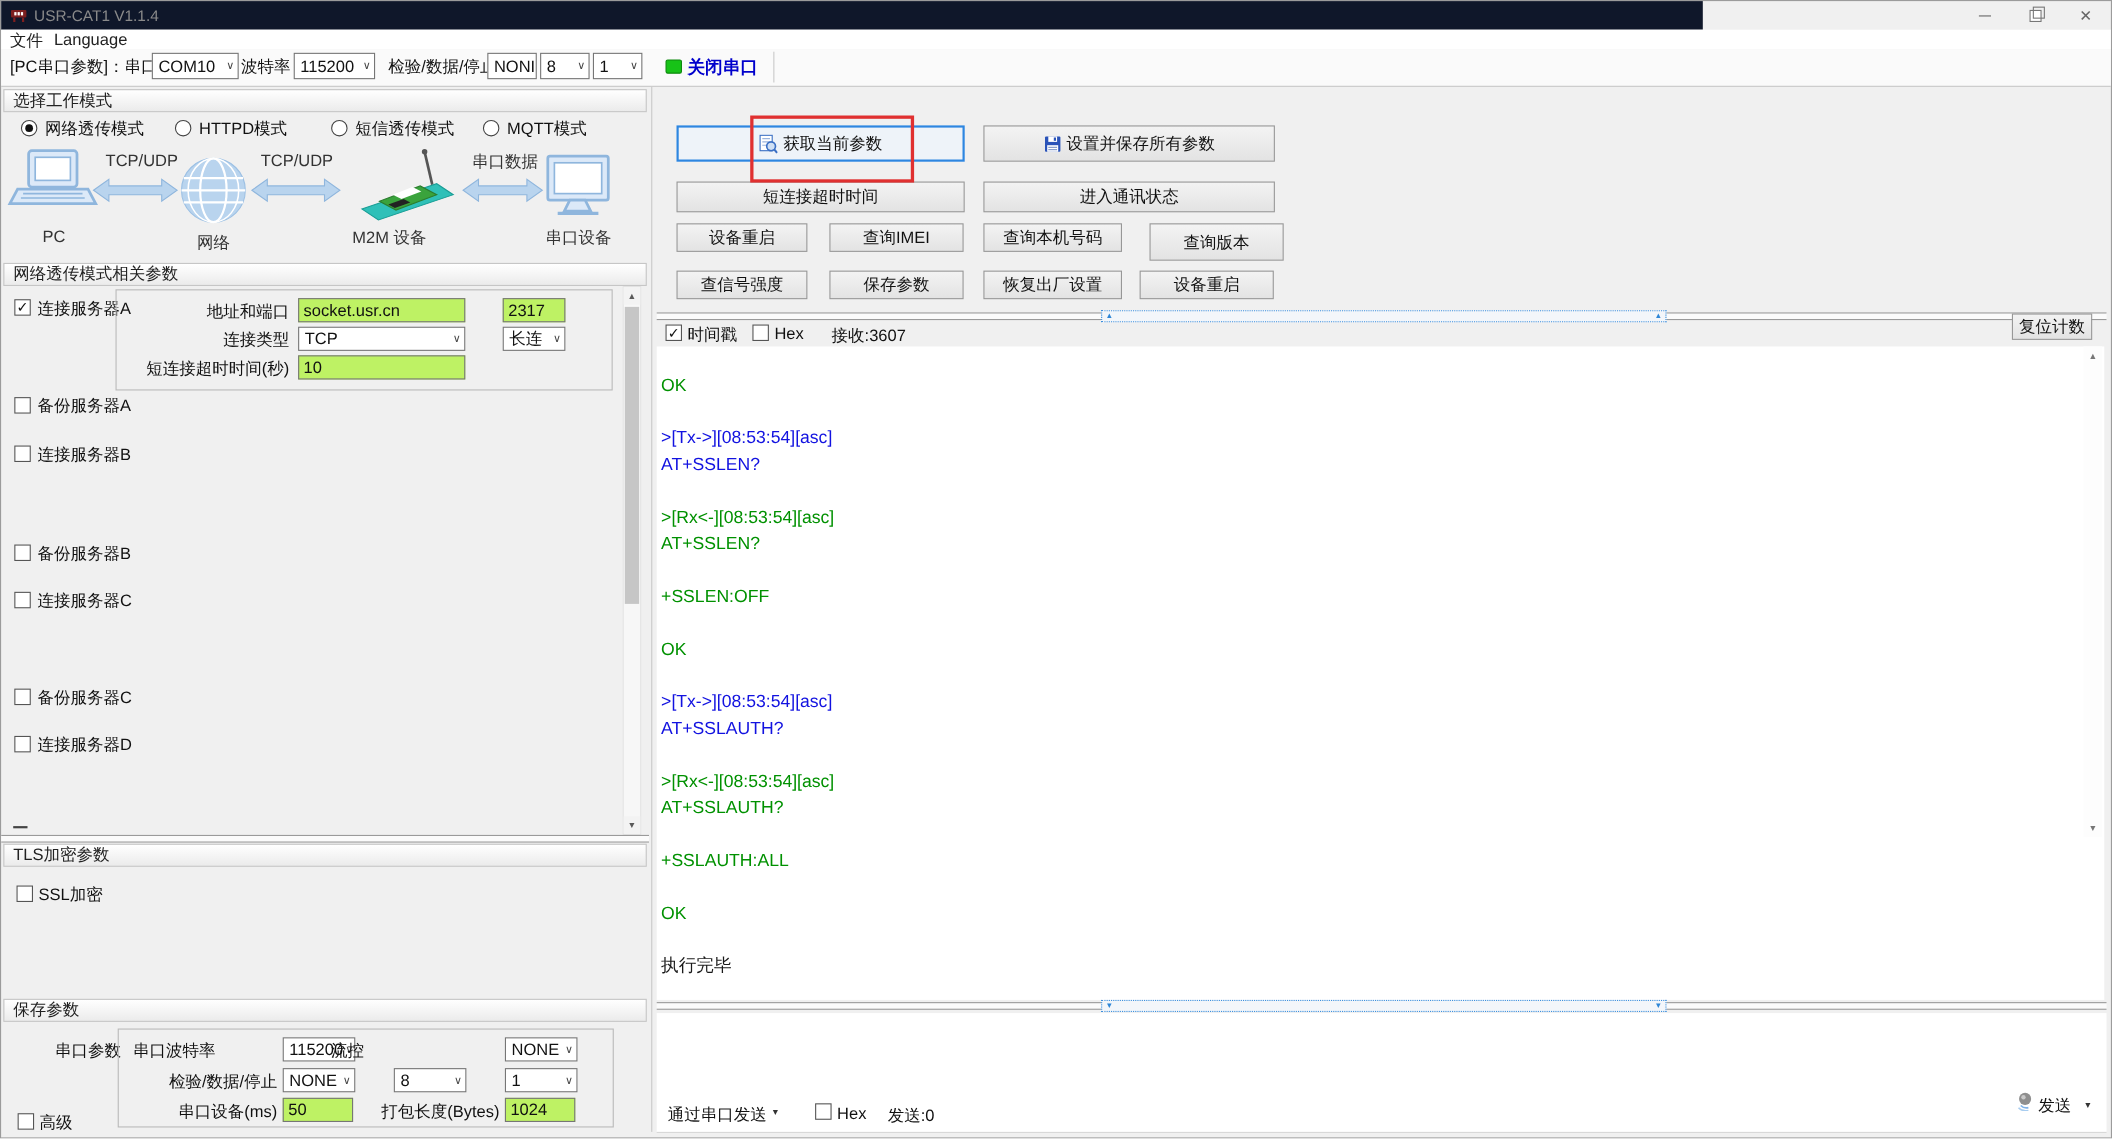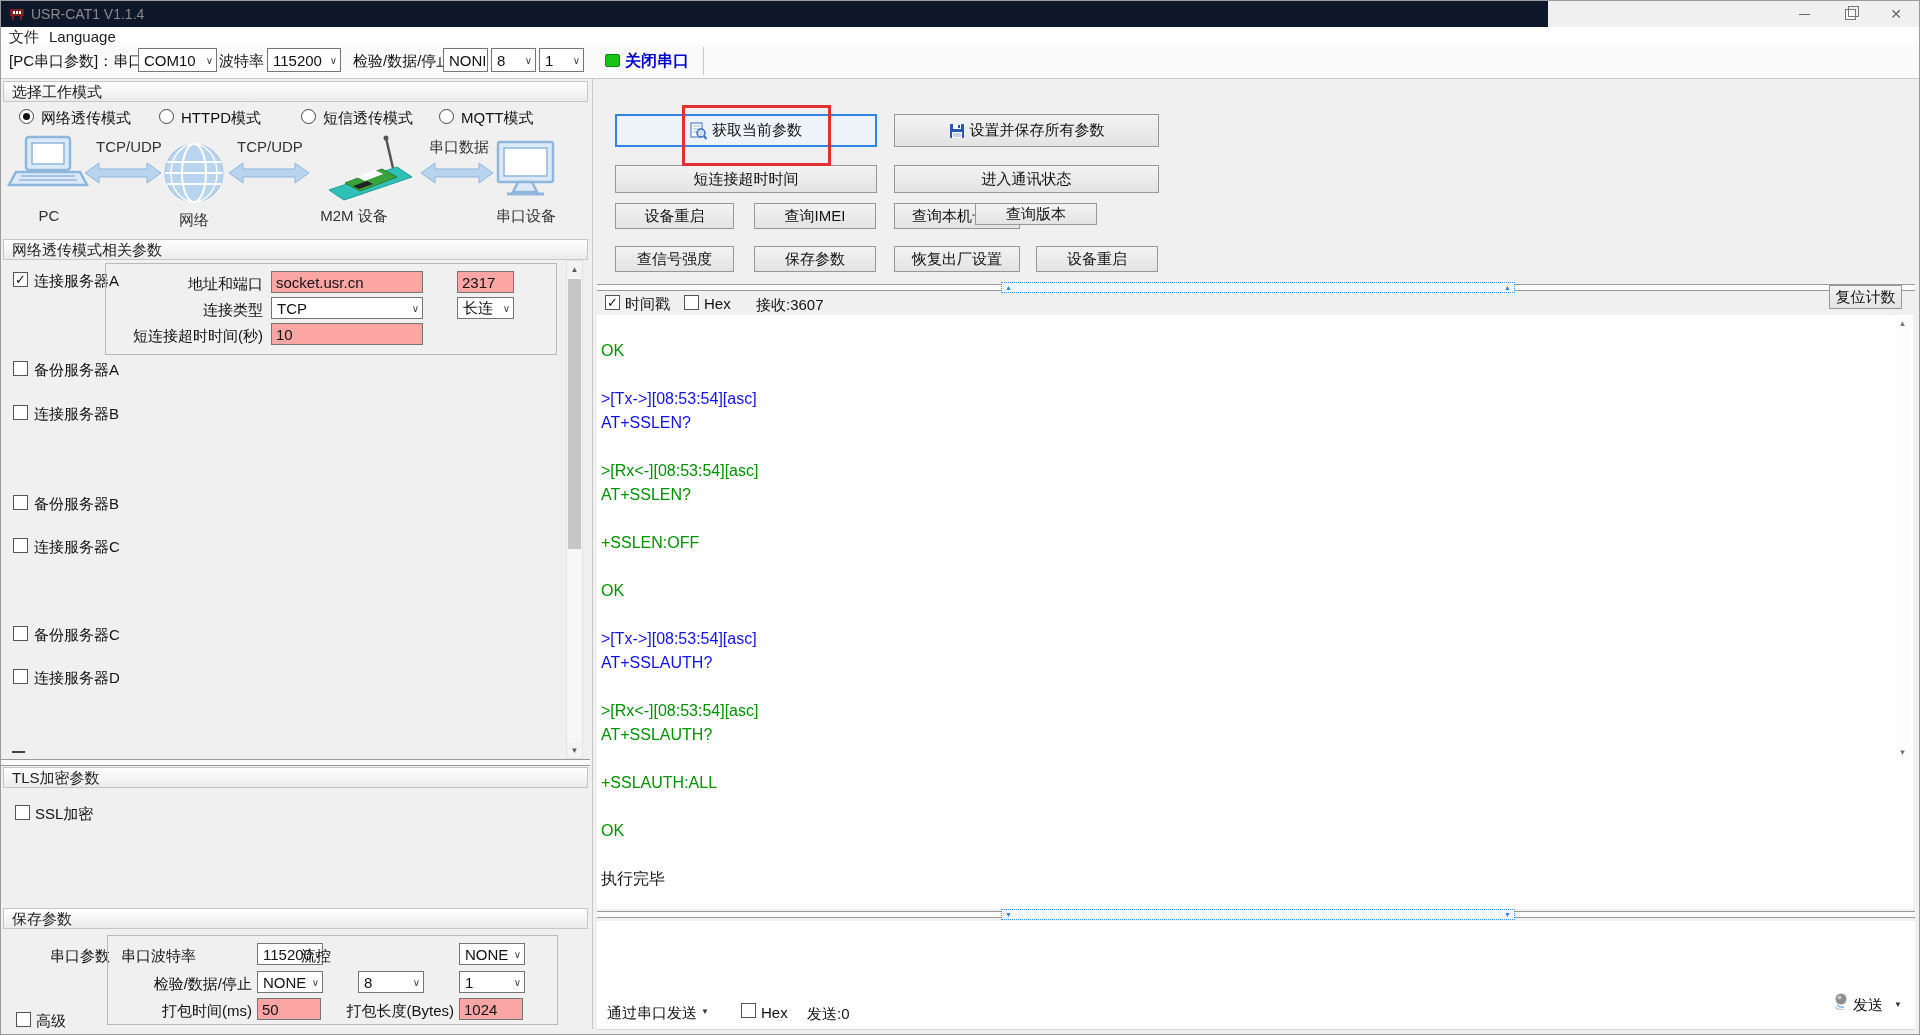--- a/index.html
+++ b/index.html
@@ -5,21 +5,21 @@
   html,body{margin:0;padding:0}
   #app{position:relative;width:1920px;height:1035px;background:#f0f0f0;overflow:hidden;
        font-family:"Liberation Sans",sans-serif;border:1px solid #9b9b9b;box-sizing:border-box}
   .abs{position:absolute}
   .lbl{position:absolute;font-size:15px;color:#111;white-space:nowrap;line-height:17px}
   .hdrbar{position:absolute;height:21px;background:linear-gradient(#ffffff,#ebebeb);
           border:1px solid #c6c6c6;font-size:15px;color:#222;line-height:19px;padding-left:8px;box-sizing:border-box;white-space:nowrap}
   .btn{position:absolute;background:linear-gradient(#f3f3f3,#e3e3e3);border:1px solid #979797;
        display:flex;align-items:center;justify-content:center;font-size:15px;color:#111;box-sizing:border-box;gap:5px;white-space:nowrap;cursor:default}
   .btn.focused{border:2px solid #2e86e0;background:#eef3f9}
-  .input{position:absolute;background:#fca5a5;border:1px solid #767676;font-size:15px;color:#111;
+  .input{position:absolute;background:#bef264;border:1px solid #767676;font-size:15px;color:#111;
          padding:0 4px;box-sizing:border-box;font-family:inherit;outline:none}
   .sel{position:absolute;background:#fff;border:1px solid #767676;display:flex;align-items:center;
        font-size:15px;color:#111;box-sizing:border-box;padding:0 3px 0 5px;justify-content:space-between;overflow:hidden;white-space:nowrap}
   .chev{font-size:10px;color:#444;flex:none;margin-left:2px}
   .cb{position:absolute;width:15px;height:15px;background:#fff;border:1px solid #555;box-sizing:border-box;
       display:flex;align-items:center;justify-content:center;font-size:13px;color:#111;line-height:13px}
   .cb.checked::after{content:"✓"}
   .radio{position:absolute;width:15px;height:15px;border:1px solid #444;border-radius:50%;background:#fff;box-sizing:border-box}
   .radio.checked::after{content:"";position:absolute;left:3px;top:3px;width:7px;height:7px;border-radius:50%;background:#111}
   .groupbox{position:absolute;border:1px solid #b9b9b9;box-sizing:border-box}
@@ -230,21 +230,21 @@
   </div>
   <div class="sel" style="left:357px;top:970px;width:66px;height:22px">
     <span>8</span>
       <span class="chev">∨</span>
   </div>
   <div class="sel" style="left:458px;top:970px;width:66px;height:22px">
     <span>1</span>
       <span class="chev">∨</span>
   </div>
 
-  <span class="lbl" style="left:120px;top:1001px;width:131px;text-align:right">打包时间(ms)</span>
+  <span class="lbl" style="left:120px;top:1001px;width:131px;text-align:right">串口设备(ms)</span>
   <input class="input" style="left: 256px; top: 997px; width: 64px; height: 22px;" value="50">
   <span class="lbl" style="left:340px;top:1001px;width:113px;text-align:right">打包长度(Bytes)</span>
   <input class="input" style="left: 458px; top: 997px; width: 64px; height: 22px;" value="1024">
 
   <span class="cb" style="left:15px;top:1011px"></span>
   <span class="lbl" style="left:35px;top:1011px">高级</span>
 
 
   <div class="btn focused" style="left:614px;top:113px;width:262px;height:33px">
     <svg width="17" height="18">
@@ -277,21 +277,21 @@
 
   <div class="btn" style="left:614px;top:202px;width:119px;height:26px">
       <span>设备重启</span>
     </div>
   <div class="btn" style="left:753px;top:202px;width:122px;height:26px">
       <span>查询IMEI</span>
     </div>
   <div class="btn" style="left:893px;top:202px;width:126px;height:26px">
       <span>查询本机号码</span>
     </div>
-  <div class="btn" style="left:974px;top:202px;width:122px;height:22px">
+  <div class="btn" style="left:1044px;top:202px;width:122px;height:34px">
       <span>查询版本</span>
     </div>
   <div class="btn" style="left:614px;top:245px;width:119px;height:26px">
       <span>查信号强度</span>
     </div>
   <div class="btn" style="left:753px;top:245px;width:122px;height:26px">
       <span>保存参数</span>
     </div>
   <div class="btn" style="left:893px;top:245px;width:126px;height:26px">
       <span>恢复出厂设置</span>

